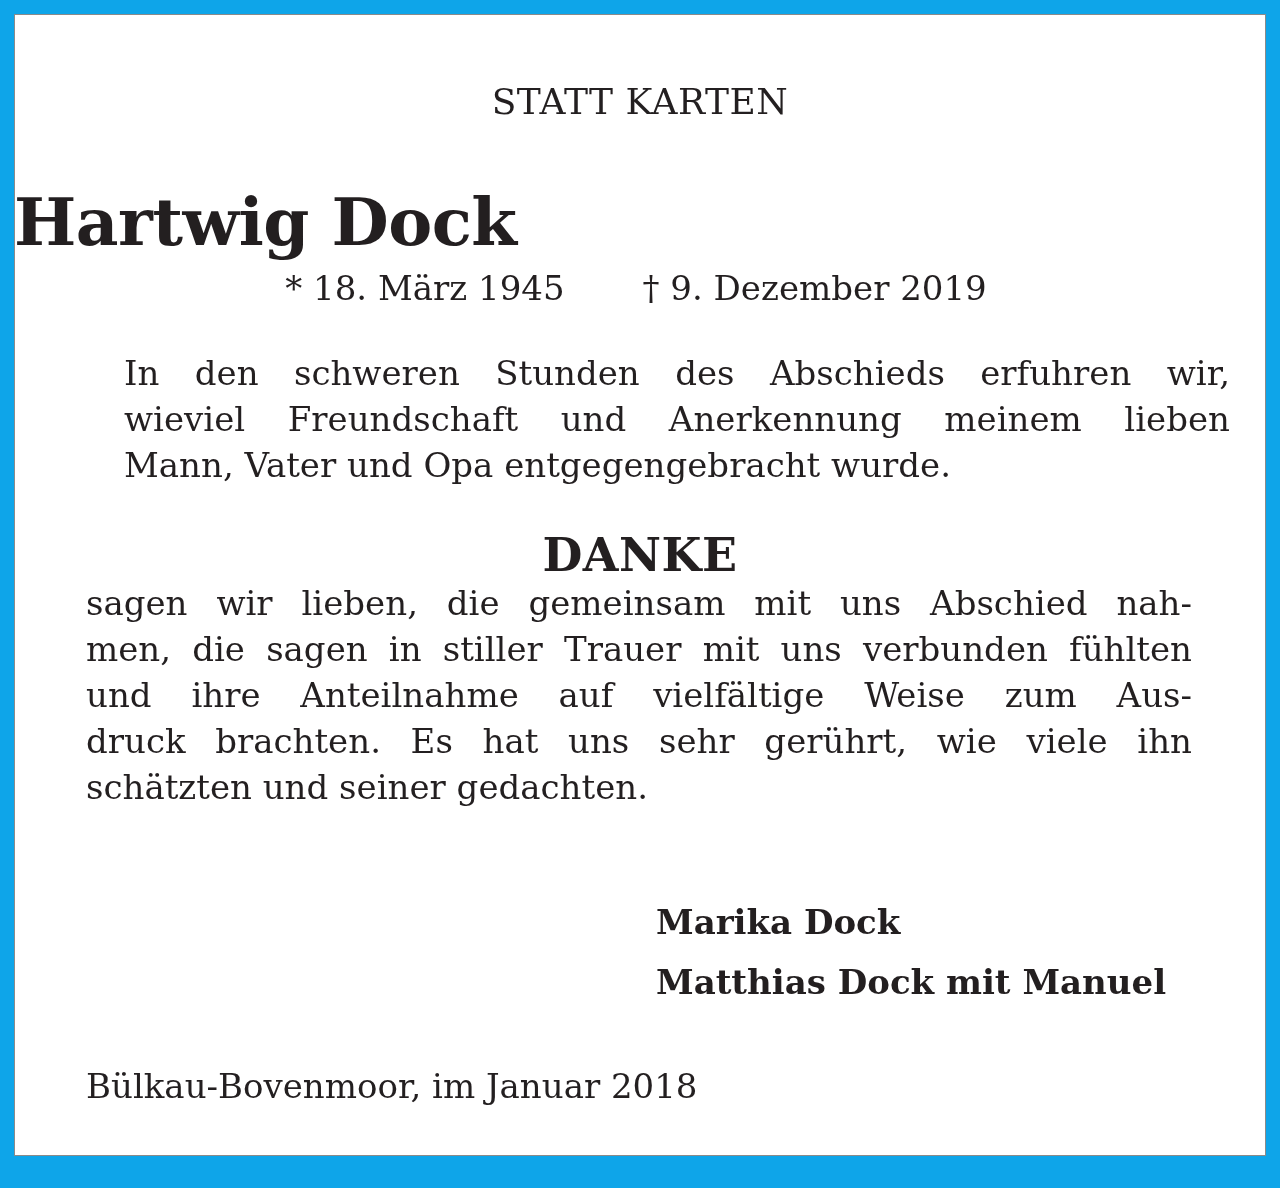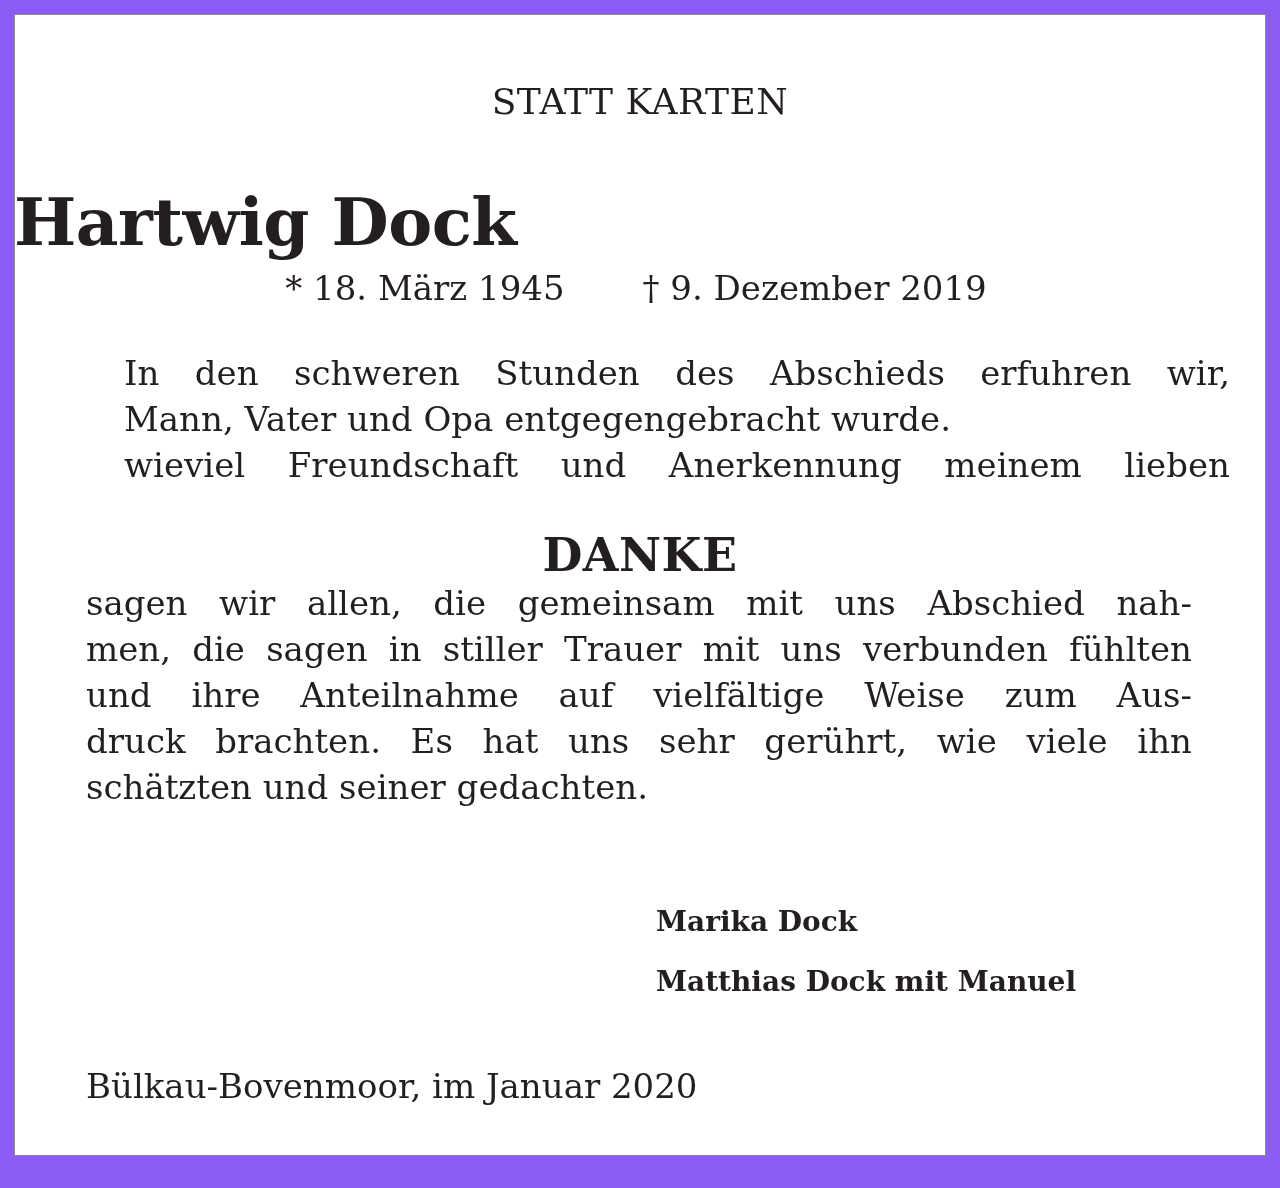--- a/index.html
+++ b/index.html
@@ -15,21 +15,21 @@
       font-family: "DejaVu Serif", "Liberation Serif", serif;
       color: #231f20;
     }
     .frame {
       position: absolute;
       left: 0;
       top: 0;
       width: 1280px;
       height: 1188px;
       box-sizing: border-box;
-      background: #8b5cf6;
+      background: #0ea5e9;
       padding: 14px 14px 32px 14px;
     }
     .paper {
       position: relative;
       width: 100%;
       height: 100%;
       background: #ffffff;
       box-shadow: inset 0 0 0 1px #8a8a8a;
     }
     .abs {
@@ -91,21 +91,21 @@
       top: 518px;
       text-align: center;
       font-size: 46px;
       font-weight: bold;
       line-height: 46px;
       letter-spacing: 0.5px;
     }
     .p2 { top: 566px; }
     .sig {
       left: 642px;
-      font-size: 28px;
+      font-size: 34px;
       font-weight: bold;
       line-height: 44px;
     }
     .sig1 { top: 886px; }
     .sig2 { top: 946px; }
     .place {
       left: 72px;
       top: 1050px;
       font-size: 34px;
       line-height: 44px;
@@ -120,33 +120,33 @@
     <div class="abs statt">STATT KARTEN</div>
 
     <div class="abs name">Hartwig Dock</div>
 
     <div class="abs dates">
       <span>* 18. März 1945</span><span class="gap"></span><span>† 9. Dezember 2019</span>
     </div>
 
     <div class="abs para p1">
       <span class="line">In den schweren Stunden des Abschieds erfuhren wir,</span>
+      <span class="line">wieviel Freundschaft und Anerkennung meinem lieben</span>
       <span class="line last">Mann, Vater und Opa entgegengebracht wurde.</span>
-      <span class="line">wieviel Freundschaft und Anerkennung meinem lieben</span>
     </div>
 
     <div class="abs danke">DANKE</div>
 
     <div class="abs para p2">
-      <span class="line">sagen wir allen, die gemeinsam mit uns Abschied nah-</span>
+      <span class="line">sagen wir lieben, die gemeinsam mit uns Abschied nah-</span>
       <span class="line">men, die sagen in stiller Trauer mit uns verbunden fühlten</span>
       <span class="line">und ihre Anteilnahme auf vielfältige Weise zum Aus-</span>
       <span class="line">druck brachten. Es hat uns sehr gerührt, wie viele ihn</span>
       <span class="line last">schätzten und seiner gedachten.</span>
     </div>
 
     <div class="abs sig sig1">Marika Dock</div>
     <div class="abs sig sig2">Matthias Dock mit Manuel</div>
 
-    <div class="abs place">Bülkau-Bovenmoor, im Januar 2020</div>
+    <div class="abs place">Bülkau-Bovenmoor, im Januar 2018</div>
 
   </div>
 </div>
 
 </body></html>

